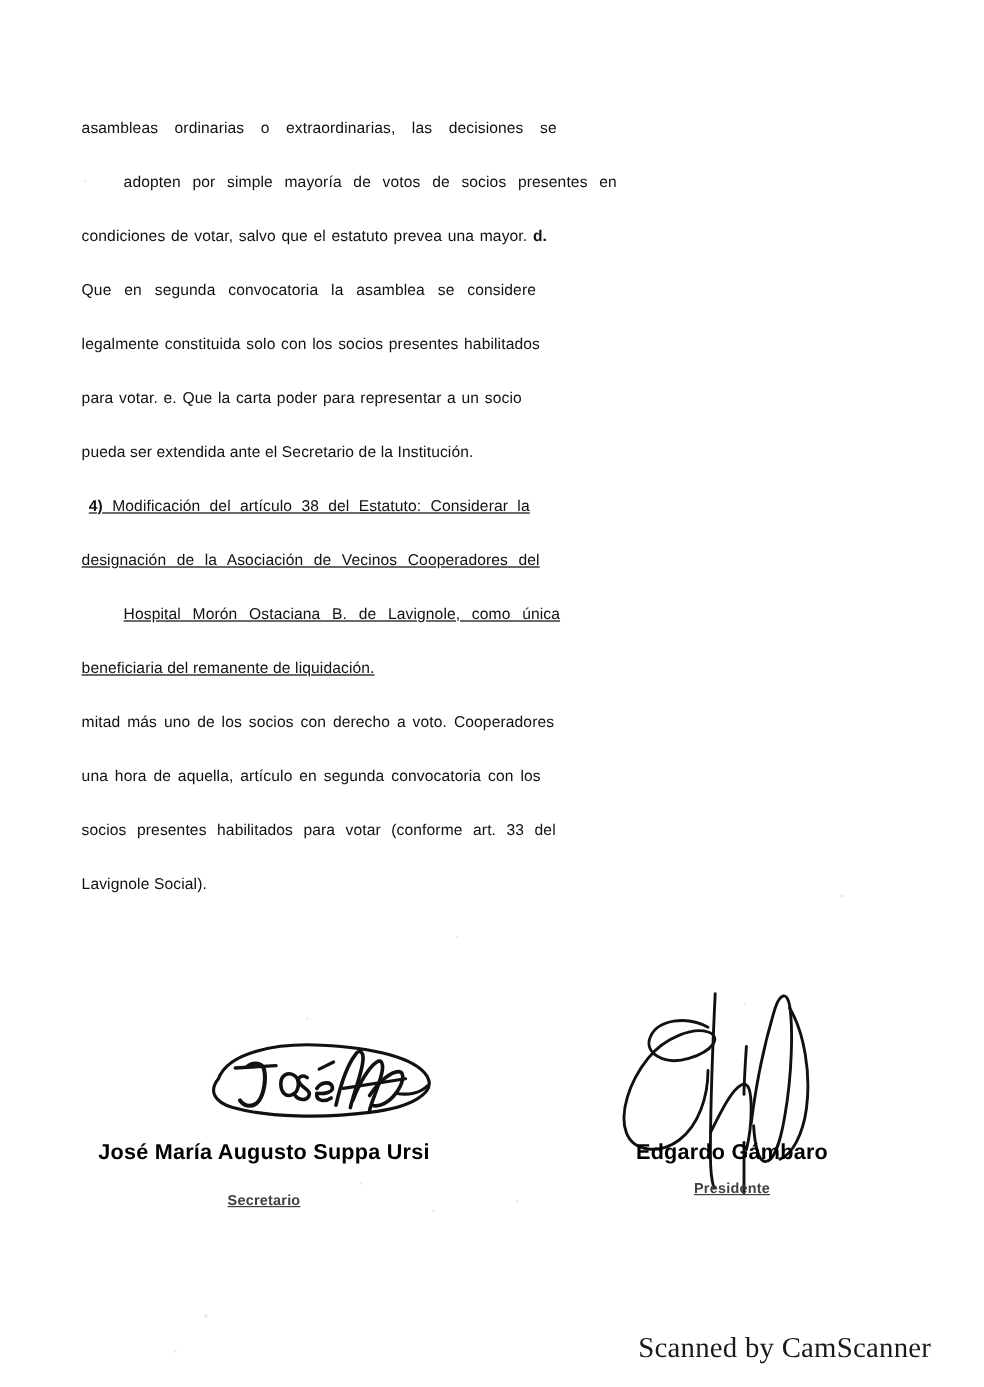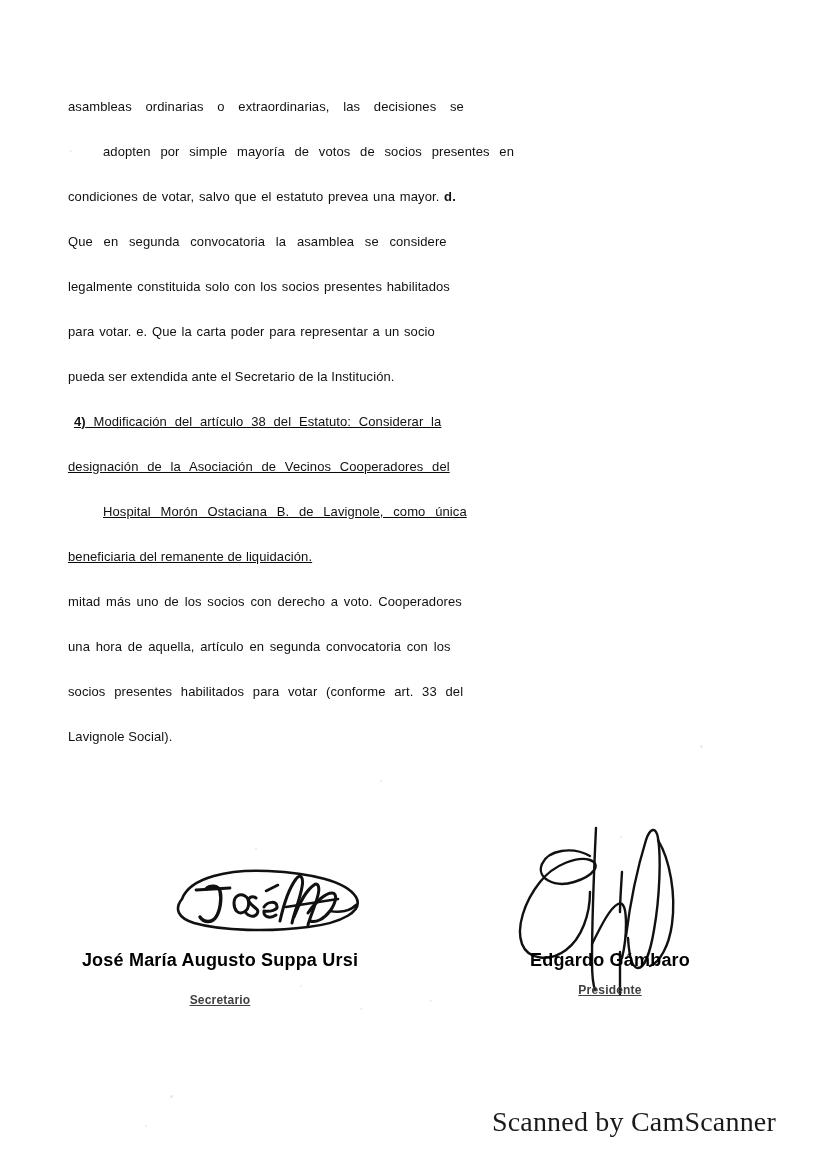--- a/index.html
+++ b/index.html
@@ -78,21 +78,21 @@
     color: #404040;
     text-decoration: underline;
   }
 
   
   #footer {
     position: absolute;
     right: 44px;
     bottom: 18px;
     font-family: "Liberation Serif", serif;
-    font-size: 28px;
+    font-size: 24px;
     color: #1a1a1a;
     letter-spacing: 0.2px;
     white-space: nowrap;
   }
 
   
   .speck {
     position: absolute;
     background: #d8d8d8;
     border-radius: 50%;

